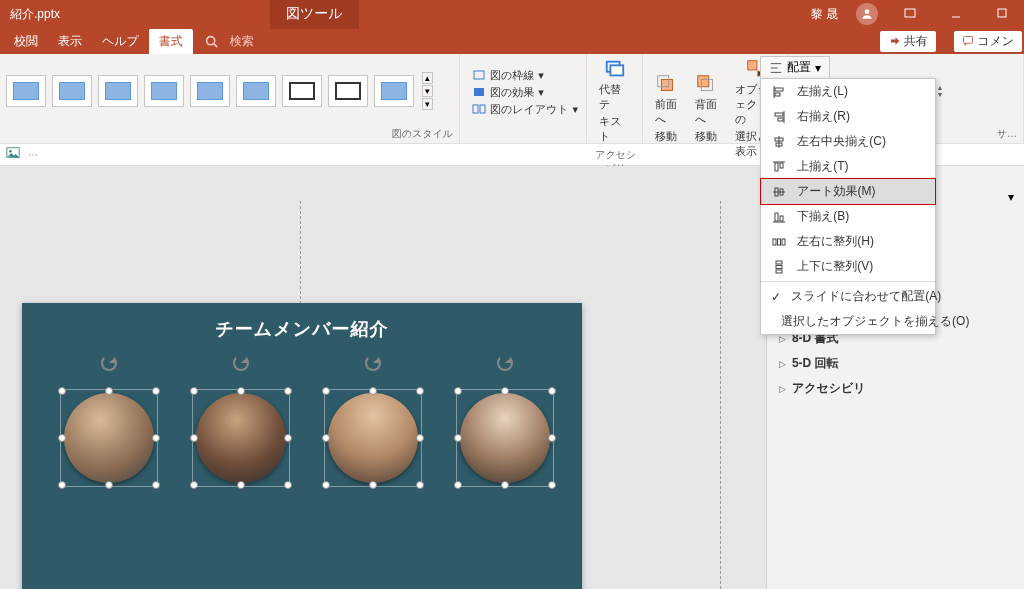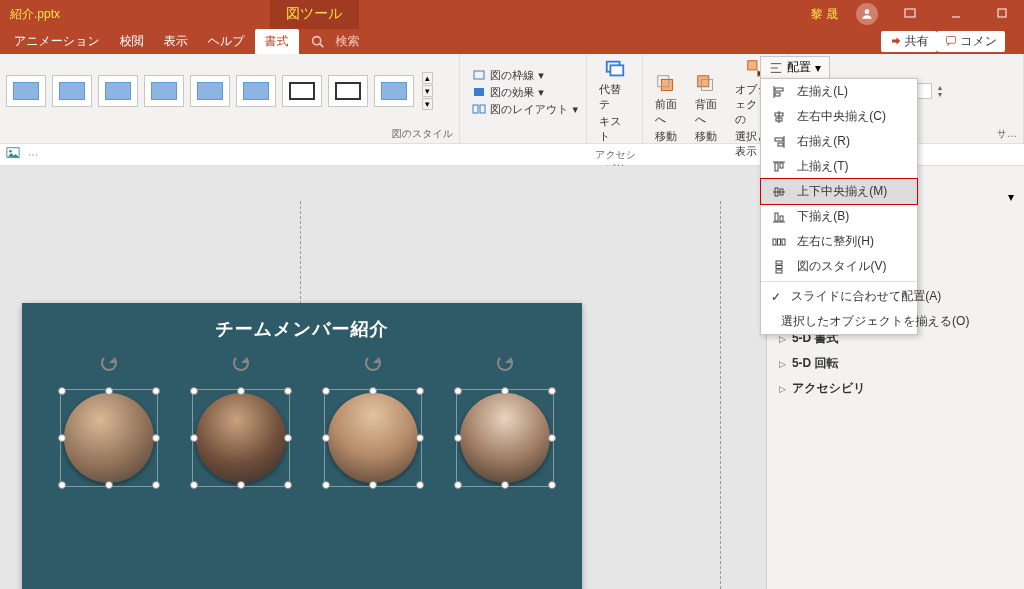--- a/index.html
+++ b/index.html
@@ -1,32 +1,32 @@
 <!DOCTYPE html>
 <html><head>
 <meta charset="utf-8">
 <style>
 * { margin: 0; padding: 0; box-sizing: border-box; font-family: "Yu Gothic UI", "Meiryo", sans-serif; }
 body { background: #fff; width: 1024px; height: 589px; overflow: hidden; font-size: 12px; }
 
-.titlebar { height: 28px; background: #b7472a; color: #fde047; display: flex; align-items: center; justify-content: space-between; }
+.titlebar { height: 28px; background: #b7472a; color: #ffffff; display: flex; align-items: center; justify-content: space-between; }
 .titlebar .left { display: flex; align-items: center; height: 100%; }
 .titlebar .filename { padding: 0 10px; font-size: 12px; }
 .titlebar .tool-tab { background: #a03b22; padding: 6px 16px; font-size: 14px; margin-left: 200px; }
 .titlebar .right { display: flex; align-items: center; gap: 18px; padding-right: 8px; }
 .titlebar .right span { font-size: 12px; }
 .titlebar .avatar { width: 22px; height: 22px; border-radius: 50%; background: #d17f6a; display: inline-flex; align-items: center; justify-content: center; }
 .titlebar .winbtn { width: 28px; text-align: center; }
 
 .menubar { height: 26px; background: #b7472a; color: #fff; display: flex; align-items: center; padding-left: 4px; }
 .menubar .tab { padding: 4px 10px; font-size: 12px; cursor: pointer; }
 .menubar .tab.active { background: #fff; color: #b7472a; border-top-left-radius: 2px; border-top-right-radius: 2px; }
 .menubar .search { margin-left: 12px; display: flex; align-items: center; color: #f2c9c0; }
 .menubar .search-label { margin-left: 12px; }
-.menubar .right-btns { margin-left: auto; display: flex; gap: 0; padding-right: 19px; }
+.menubar .right-btns { margin-left: auto; display: flex; gap: 18px; padding-right: 2px; }
 .menubar .right-btn { background: #fff; color: #333; padding: 2px 8px; border-radius: 2px; font-size: 12px; display: flex; align-items: center; }
 
 .ribbon { height: 90px; background: #f3f2f1; border-bottom: 1px solid #e1dfdd; display: flex; }
 .ribbon .group { border-right: 1px solid #e1dfdd; display: flex; flex-direction: column; padding: 2px 6px 0; }
 .ribbon .group-content { flex: 1; display: flex; align-items: center; gap: 6px; }
 .ribbon .group-label { font-size: 10px; color: #666; text-align: right; padding: 2px 0; }
 .style-thumb { width: 40px; height: 32px; border: 1px solid #c8c6c4; background: #fff; display: flex; align-items: center; justify-content: center; }
 .style-thumb .inner { width: 26px; height: 18px; background: #8eb4e3; border: 1px solid #5b9bd5; }
 .style-thumb.dark .inner { border: 2px solid #333; background: #fff; }
 .style-col { display: flex; flex-direction: column; gap: 0; margin-left: 4px; font-size: 11px; color: #333; }
@@ -58,21 +58,21 @@
 .photo-sel .rot { position: absolute; top: -28px; left: 47px; width: 16px; height: 16px; border: 2px solid #888; border-radius: 50%; border-top-color: transparent; }
 .photo-sel .rot::after { content: ''; position: absolute; top: -2px; right: -2px; border: 4px solid transparent; border-bottom-color: #888; }
 .photo-sel .selbox { position: absolute; inset: 6px; border: 1px solid rgba(255,255,255,.4); }
 
 .side-pane { width: 258px; background: #f3f2f1; border-left: 1px solid #d0d0d0; position: relative; }
 .side-pane .collapse { position: absolute; top: 24px; right: 10px; }
 .format-list { margin-top: 110px; font-size: 12px; color: #333; }
 .format-list .fi { padding: 4px 12px; display: flex; align-items: center; gap: 6px; }
 .format-list .fi .tri { color: #666; font-size: 9px; }
 
-.align-menu { position: absolute; left: 760px; top: 78px; width: 158px; background: #fff; border: 1px solid #c8c6c4; box-shadow: 2px 2px 6px rgba(0,0,0,.2); z-index: 50; font-size: 12px; }
+.align-menu { position: absolute; left: 760px; top: 78px; width: 176px; background: #fff; border: 1px solid #c8c6c4; box-shadow: 2px 2px 6px rgba(0,0,0,.2); z-index: 50; font-size: 12px; }
 .align-menu .mi { display: flex; align-items: center; gap: 10px; padding: 4px 10px; color: #333; white-space: nowrap; }
 .align-menu .mi svg { width: 16px; height: 16px; flex-shrink: 0; }
 .align-menu .mi.highlight { background: #dcdcdc; border: 1px solid #c00; margin: -1px; padding: 4px 10px; }
 .align-menu .sep { border-top: 1px solid #e1dfdd; margin: 2px 0; }
 .align-menu .mi .check { width: 14px; display: inline-block; }
 
 .align-btn { position: absolute; left: 760px; top: 56px; border: 1px solid #c8c6c4; background: #f8f7f6; padding: 2px 8px; font-size: 12px; display: flex; align-items: center; gap: 4px; }
 </style>
 </head>
 <body>
@@ -96,21 +96,20 @@
     <span class="winbtn"><svg width="12" height="12" viewBox="0 0 12 12" stroke="#fff">
           <line x1="2" y1="10" x2="10" y2="10"></line>
         </svg></span>
     <span class="winbtn"><svg width="12" height="12" viewBox="0 0 12 12" fill="none" stroke="#fff">
           <rect x="2" y="2" width="8" height="8"></rect>
         </svg></span>
   </div>
 </div>
 
 <div class="menubar">
-  <span class="tab">アニメーション</span>
   <span class="tab">校閲</span>
   <span class="tab">表示</span>
   <span class="tab">ヘルプ</span>
   <span class="tab active">書式</span>
   <span class="search">
     <svg width="13" height="13" viewBox="0 0 16 16" fill="none" stroke="#f2c9c0" stroke-width="2">
         <circle cx="7" cy="7" r="5"></circle>
         <line x1="11" y1="11" x2="15" y2="15"></line>
       </svg>
     <span class="search-label">検索</span>
@@ -323,21 +322,21 @@
       <div class="fi">
           <span class="tri">▷</span>
           <b>光彩</b>
         </div>
       <div class="fi">
           <span class="tri">▷</span>
           <b>ぼかし</b>
         </div>
       <div class="fi">
           <span class="tri">▷</span>
-          <b>5-D 書式</b>
+          <b>8-D 書式</b>
         </div>
       <div class="fi">
           <span class="tri">▷</span>
           <b>5-D 回転</b>
         </div>
       <div class="fi">
           <span class="tri">▷</span>
           <b>アクセシビリ</b>
         </div>
     </div>
@@ -357,49 +356,49 @@
   <div class="mi">
       <svg viewBox="0 0 16 16" stroke="#444" fill="none">
         <line x1="3" y1="2" x2="3" y2="14"></line>
         <rect x="4" y="4" width="8" height="3"></rect>
         <rect x="4" y="9" width="5" height="3"></rect>
       </svg>
       <span>左揃え(L)</span>
     </div>
   <div class="mi">
       <svg viewBox="0 0 16 16" stroke="#444" fill="none">
+        <line x1="13" y1="2" x2="13" y2="14"></line>
+        <rect x="4" y="4" width="8" height="3"></rect>
+        <rect x="7" y="9" width="5" height="3"></rect>
+      </svg>
+      <span>右揃え(R)</span>
+    </div>
+  <div class="mi">
+      <svg viewBox="0 0 16 16" stroke="#444" fill="none">
         <line x1="8" y1="2" x2="8" y2="14"></line>
         <rect x="4" y="4" width="8" height="3"></rect>
         <rect x="5" y="9" width="6" height="3"></rect>
       </svg>
       <span>左右中央揃え(C)</span>
     </div>
   <div class="mi">
       <svg viewBox="0 0 16 16" stroke="#444" fill="none">
-        <line x1="13" y1="2" x2="13" y2="14"></line>
-        <rect x="4" y="4" width="8" height="3"></rect>
-        <rect x="7" y="9" width="5" height="3"></rect>
-      </svg>
-      <span>右揃え(R)</span>
-    </div>
-  <div class="mi">
-      <svg viewBox="0 0 16 16" stroke="#444" fill="none">
         <line x1="2" y1="3" x2="14" y2="3"></line>
         <rect x="4" y="4" width="3" height="8"></rect>
         <rect x="9" y="4" width="3" height="5"></rect>
       </svg>
       <span>上揃え(T)</span>
     </div>
   <div class="mi highlight">
       <svg viewBox="0 0 16 16" stroke="#444" fill="none">
         <line x1="2" y1="8" x2="14" y2="8"></line>
         <rect x="4" y="4" width="3" height="8"></rect>
         <rect x="9" y="5" width="3" height="6"></rect>
       </svg>
-      <span>上下中央揃え(M)</span>
+      <span>アート効果(M)</span>
     </div>
   <div class="mi">
       <svg viewBox="0 0 16 16" stroke="#444" fill="none">
         <line x1="2" y1="13" x2="14" y2="13"></line>
         <rect x="4" y="4" width="3" height="8"></rect>
         <rect x="9" y="7" width="3" height="5"></rect>
       </svg>
       <span>下揃え(B)</span>
     </div>
   <div class="mi">
@@ -409,21 +408,21 @@
         <rect x="11" y="5" width="3" height="6"></rect>
       </svg>
       <span>左右に整列(H)</span>
     </div>
   <div class="mi">
       <svg viewBox="0 0 16 16" stroke="#444" fill="none">
         <rect x="5" y="2" width="6" height="3"></rect>
         <rect x="5" y="6.5" width="6" height="3"></rect>
         <rect x="5" y="11" width="6" height="3"></rect>
       </svg>
-      <span>図のスタイル(V)</span>
+      <span>上下に整列(V)</span>
     </div>
   <div class="sep"></div>
   <div class="mi">
       <span class="check">✓</span>
       <span>スライドに合わせて配置(A)</span>
     </div>
   <div class="mi">
       <span class="check"></span>
       <span>選択したオブジェクトを揃える(O)</span>
     </div>

